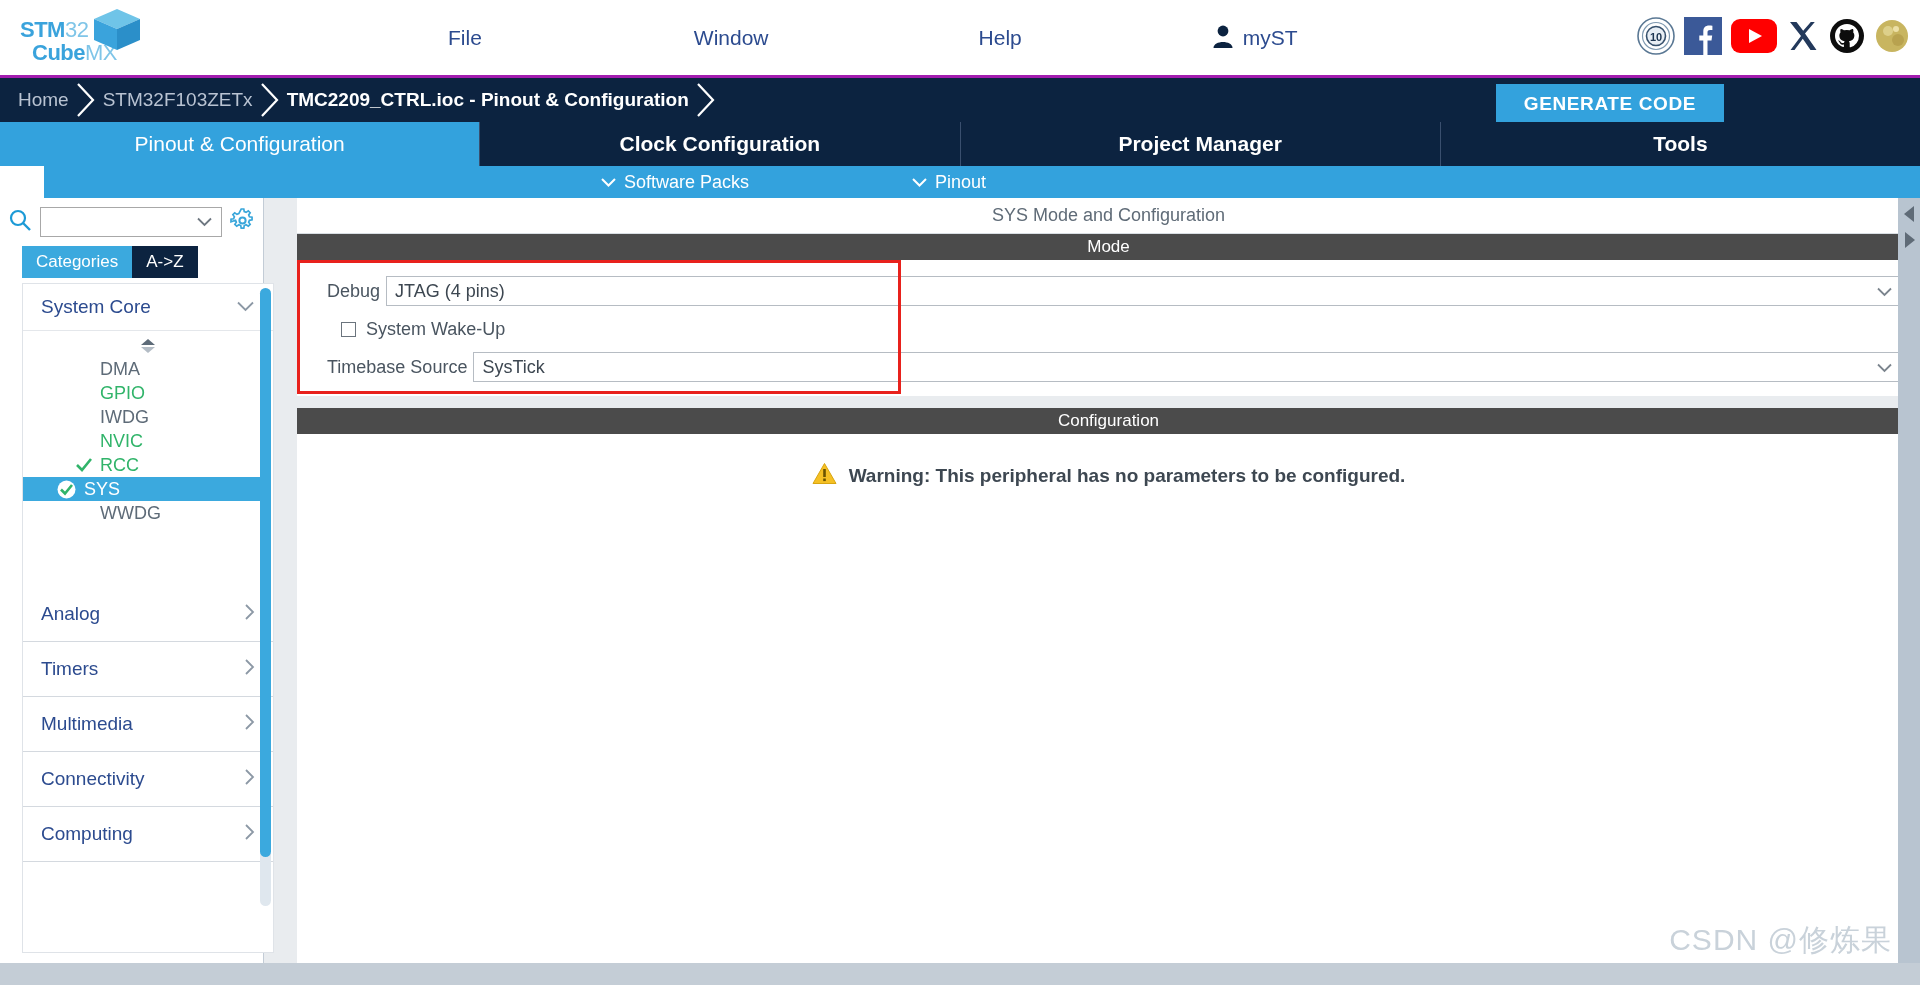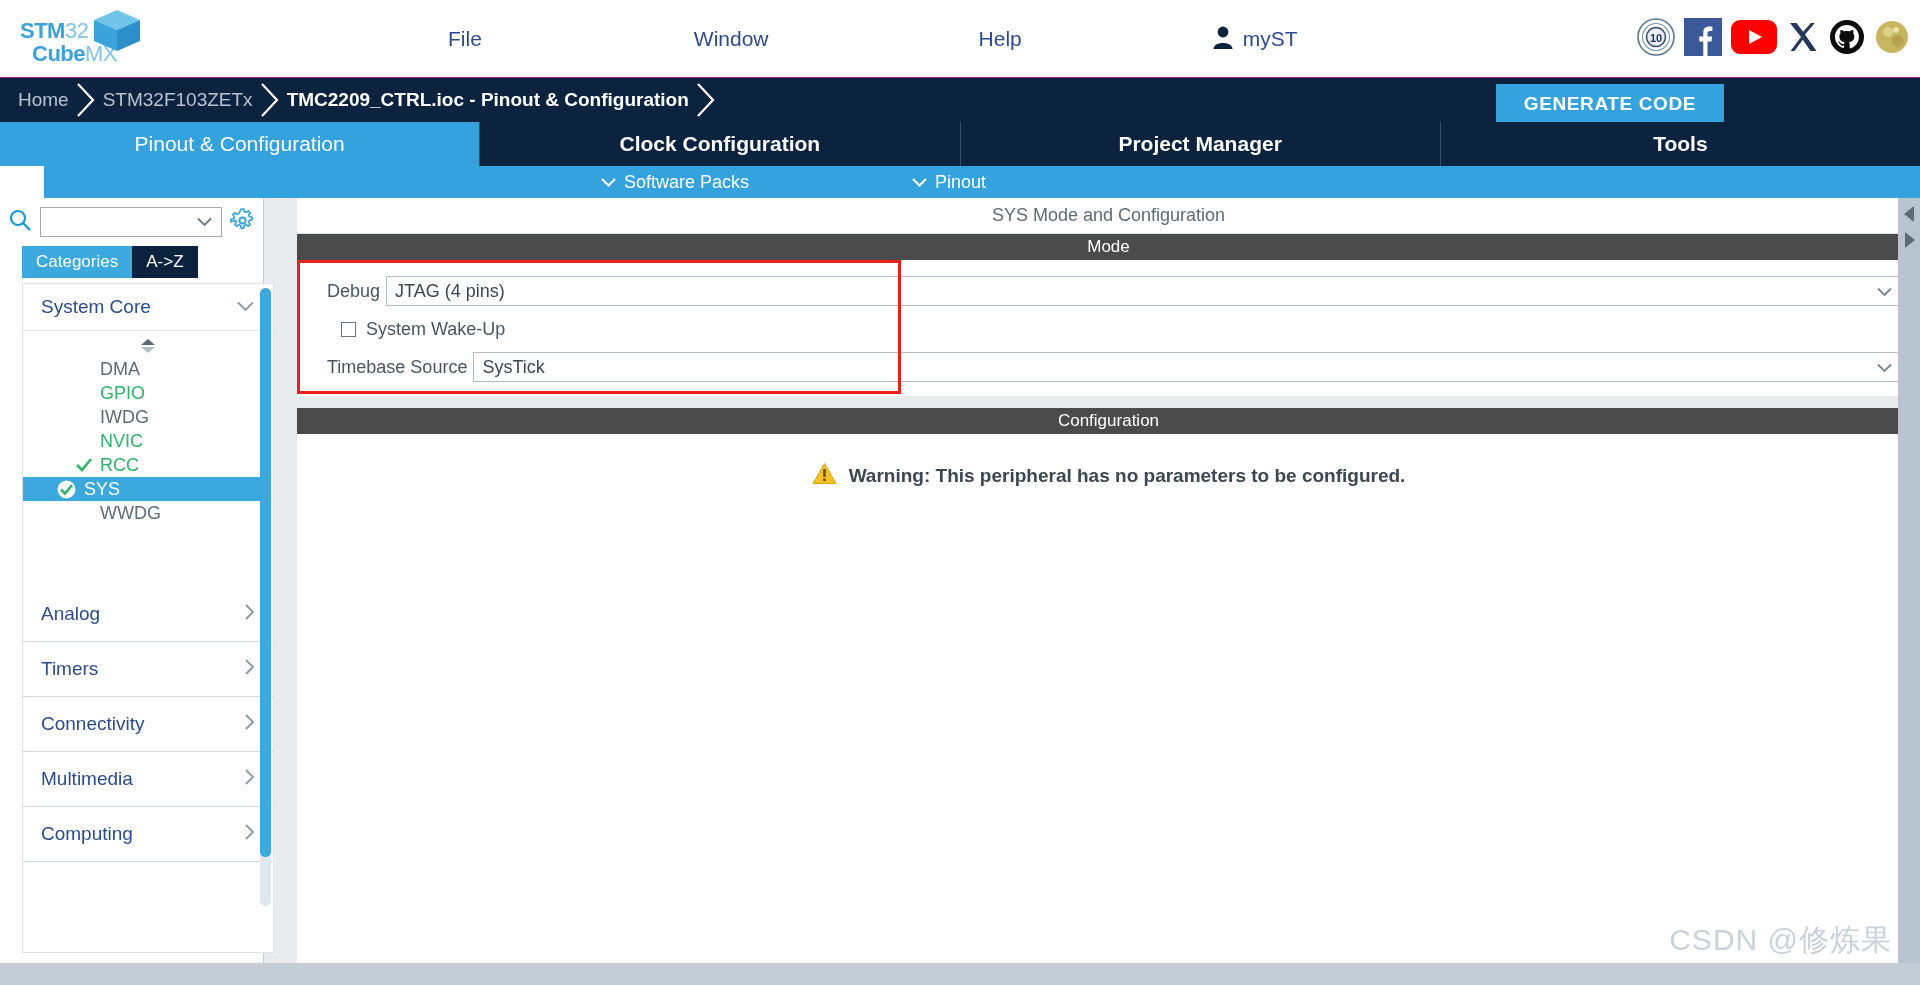--- a/index.html
+++ b/index.html
@@ -8,21 +8,21 @@
     font-family: "Liberation Sans", sans-serif;
     background: #ffffff;
     overflow: hidden;
   }
   .app { position: relative; width: 1920px; height: 985px; background:#fff; }
 
   
   .menubar {
     position: absolute; left:0; top:0; width:1920px; height:78px;
     background:#ffffff; display:flex; align-items:center;
-    border-bottom: 1px solid #a21caf;
+    border-bottom: 3px solid #a21caf;
   }
   .logo { width: 150px; height: 70px; position: relative; margin-left: 10px; flex: none; }
   .logo .l1 { position:absolute; left:10px; top:14px; font-size:22px; font-weight:bold; letter-spacing:-0.5px; }
   .logo .l2 { position:absolute; left:22px; top:37px; font-size:22px; font-weight:bold; letter-spacing:-0.5px; }
   .logo .stm { color:#3aa3dc; }
   .logo .n32 { color:#7fc5e8; font-weight:normal; }
   .logo .cube { color:#3aa3dc; }
   .logo .mx { color:#7fc5e8; font-weight:normal; }
   .logo .cubesvg { position:absolute; left:82px; top:4px; }
 
@@ -411,29 +411,29 @@
         </div>
         <div class="group-head plain">
           <span>Timers</span>
           <span class="chev-icon">
             <svg width="12" height="18" viewBox="0 0 12 18">
                 <polyline points="3,2 10,9 3,16" fill="none" stroke="#8c98a5" stroke-width="1.8"></polyline>
               </svg>
           </span>
         </div>
         <div class="group-head plain">
-          <span>Connectivity</span>
+          <span>Multimedia</span>
           <span class="chev-icon">
             <svg width="12" height="18" viewBox="0 0 12 18">
                 <polyline points="3,2 10,9 3,16" fill="none" stroke="#8c98a5" stroke-width="1.8"></polyline>
               </svg>
           </span>
         </div>
         <div class="group-head plain">
-          <span>Multimedia</span>
+          <span>Connectivity</span>
           <span class="chev-icon">
             <svg width="12" height="18" viewBox="0 0 12 18">
                 <polyline points="3,2 10,9 3,16" fill="none" stroke="#8c98a5" stroke-width="1.8"></polyline>
               </svg>
           </span>
         </div>
         <div class="group-head plain">
           <span>Computing</span>
           <span class="chev-icon">
             <svg width="12" height="18" viewBox="0 0 12 18">

